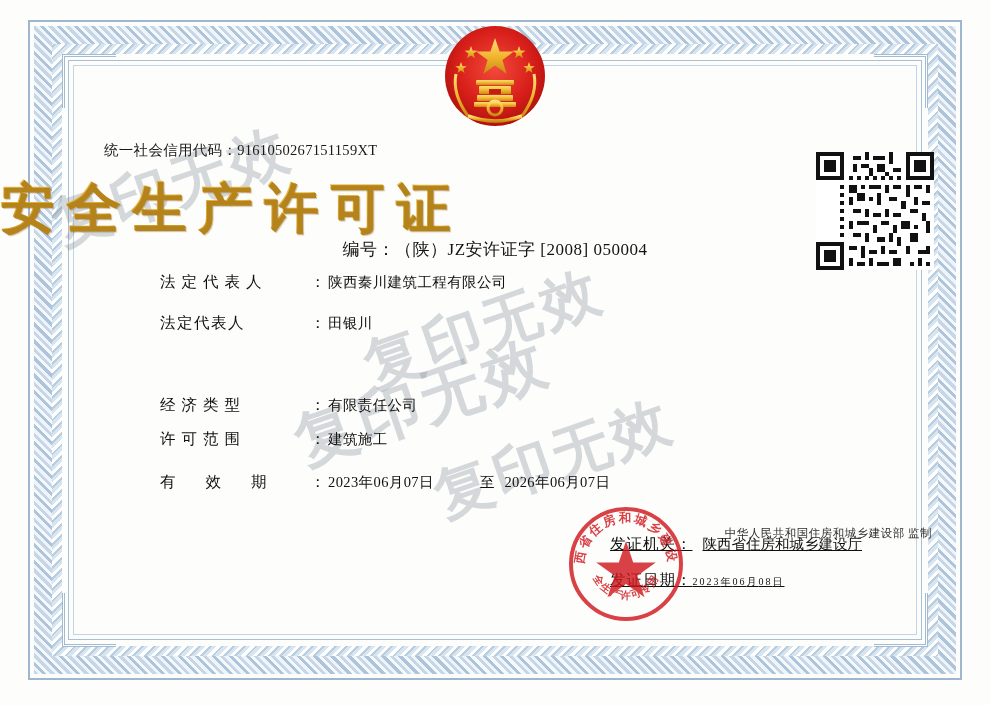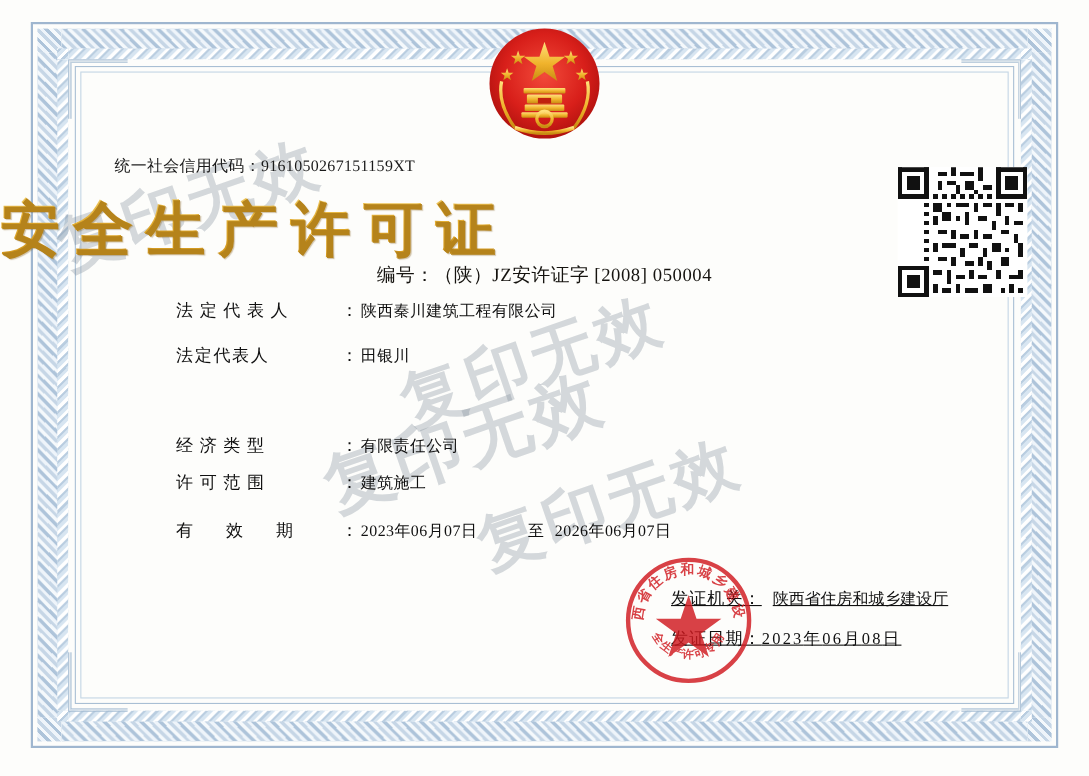--- a/index.html
+++ b/index.html
@@ -192,21 +192,21 @@
     font-size: 15.5px;
     color: #101010;
     white-space: nowrap;
     text-decoration: underline;
   }
   .issuer .label { letter-spacing: 1px; }
   .issuer .value { font-size: 14.5px; margin-left: 10px; }
   .i1 { top: 534px; }
   .i2 { top: 570px; }
 
-  .date-parts { font-size: 15px; letter-spacing: 2px; }
+  .date-parts { font-size: 10px; letter-spacing: 2px; }
 
   
   .seal {
     position: absolute;
     left: 565px;
     top: 503px;
     width: 122px; height: 122px;
     z-index: 7;
     opacity: .82;
   }
@@ -454,15 +454,16 @@
         <polygon fill="#d0191f" points="61,38 68.2,59.5 90.8,59.5 72.3,72.8 79.5,94.3 61,81 42.5,94.3 49.7,72.8 31.2,59.5 53.8,59.5"></polygon>
         <text font-family="'DejaVu Serif','Liberation Serif',serif" font-size="12.5" fill="#d0191f" font-weight="bold" letter-spacing="2.2">
           <textPath href="#sealTopArc" startOffset="50%" text-anchor="middle">陕西省住房和城乡建设厅</textPath>
         </text>
         <text font-family="'DejaVu Serif','Liberation Serif',serif" font-size="10.5" fill="#d0191f" font-weight="bold" letter-spacing="1.2">
           <textPath href="#sealBotArc" startOffset="50%" text-anchor="middle">安全生产许可专用章</textPath>
         </text>
       </svg>
     </div>
 
+    <div class="footer">中华人民共和国住房和城乡建设部  监制</div>
 
   </div>
 </div>
 
 </body></html>

